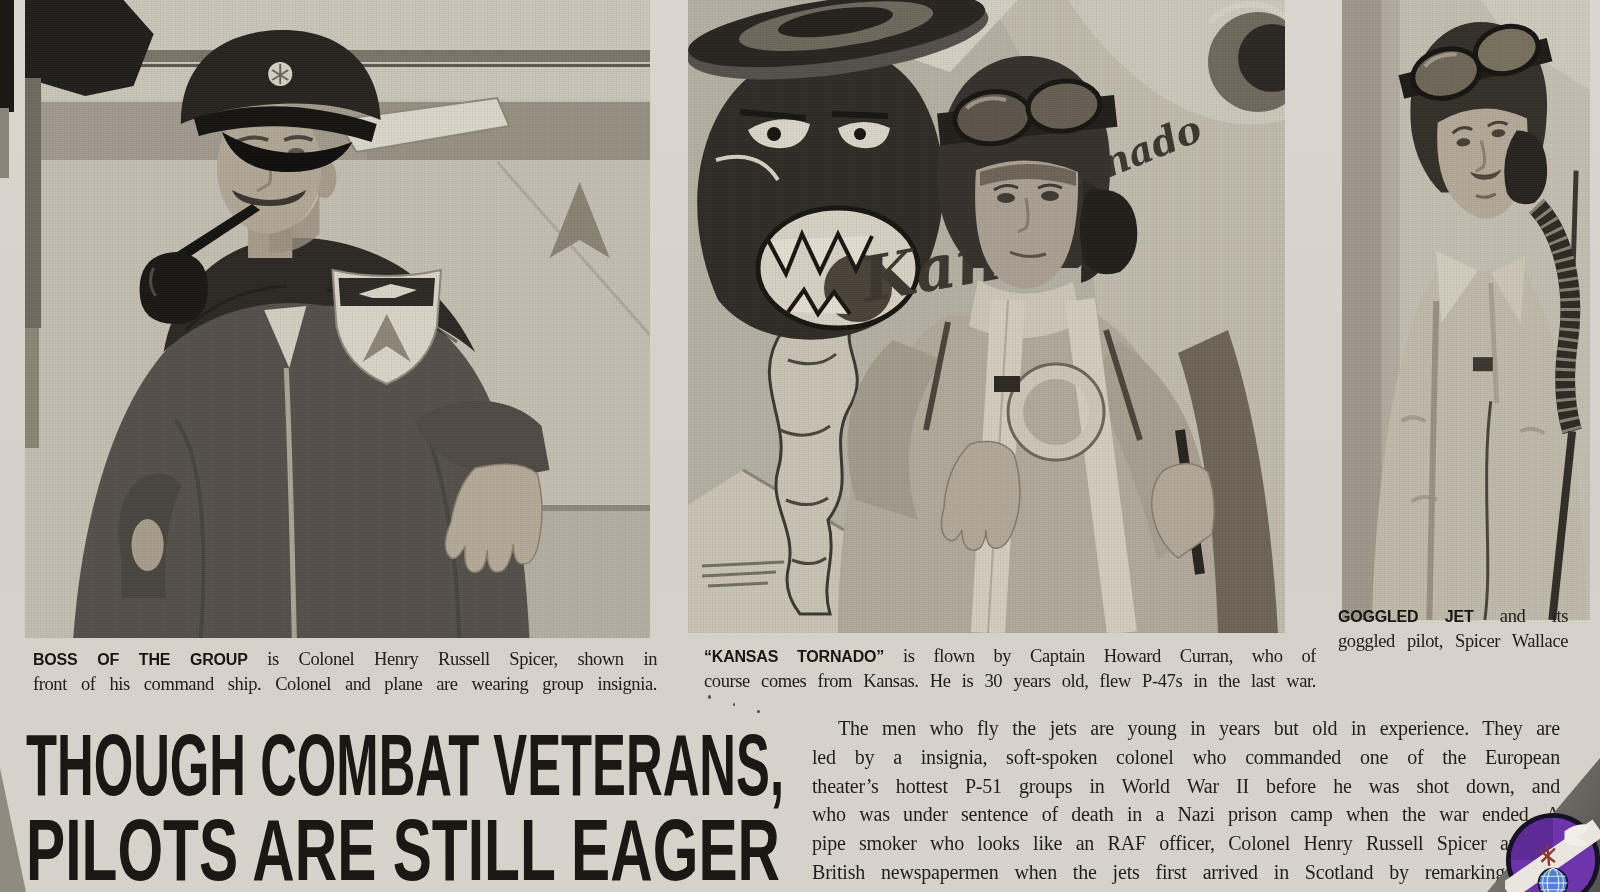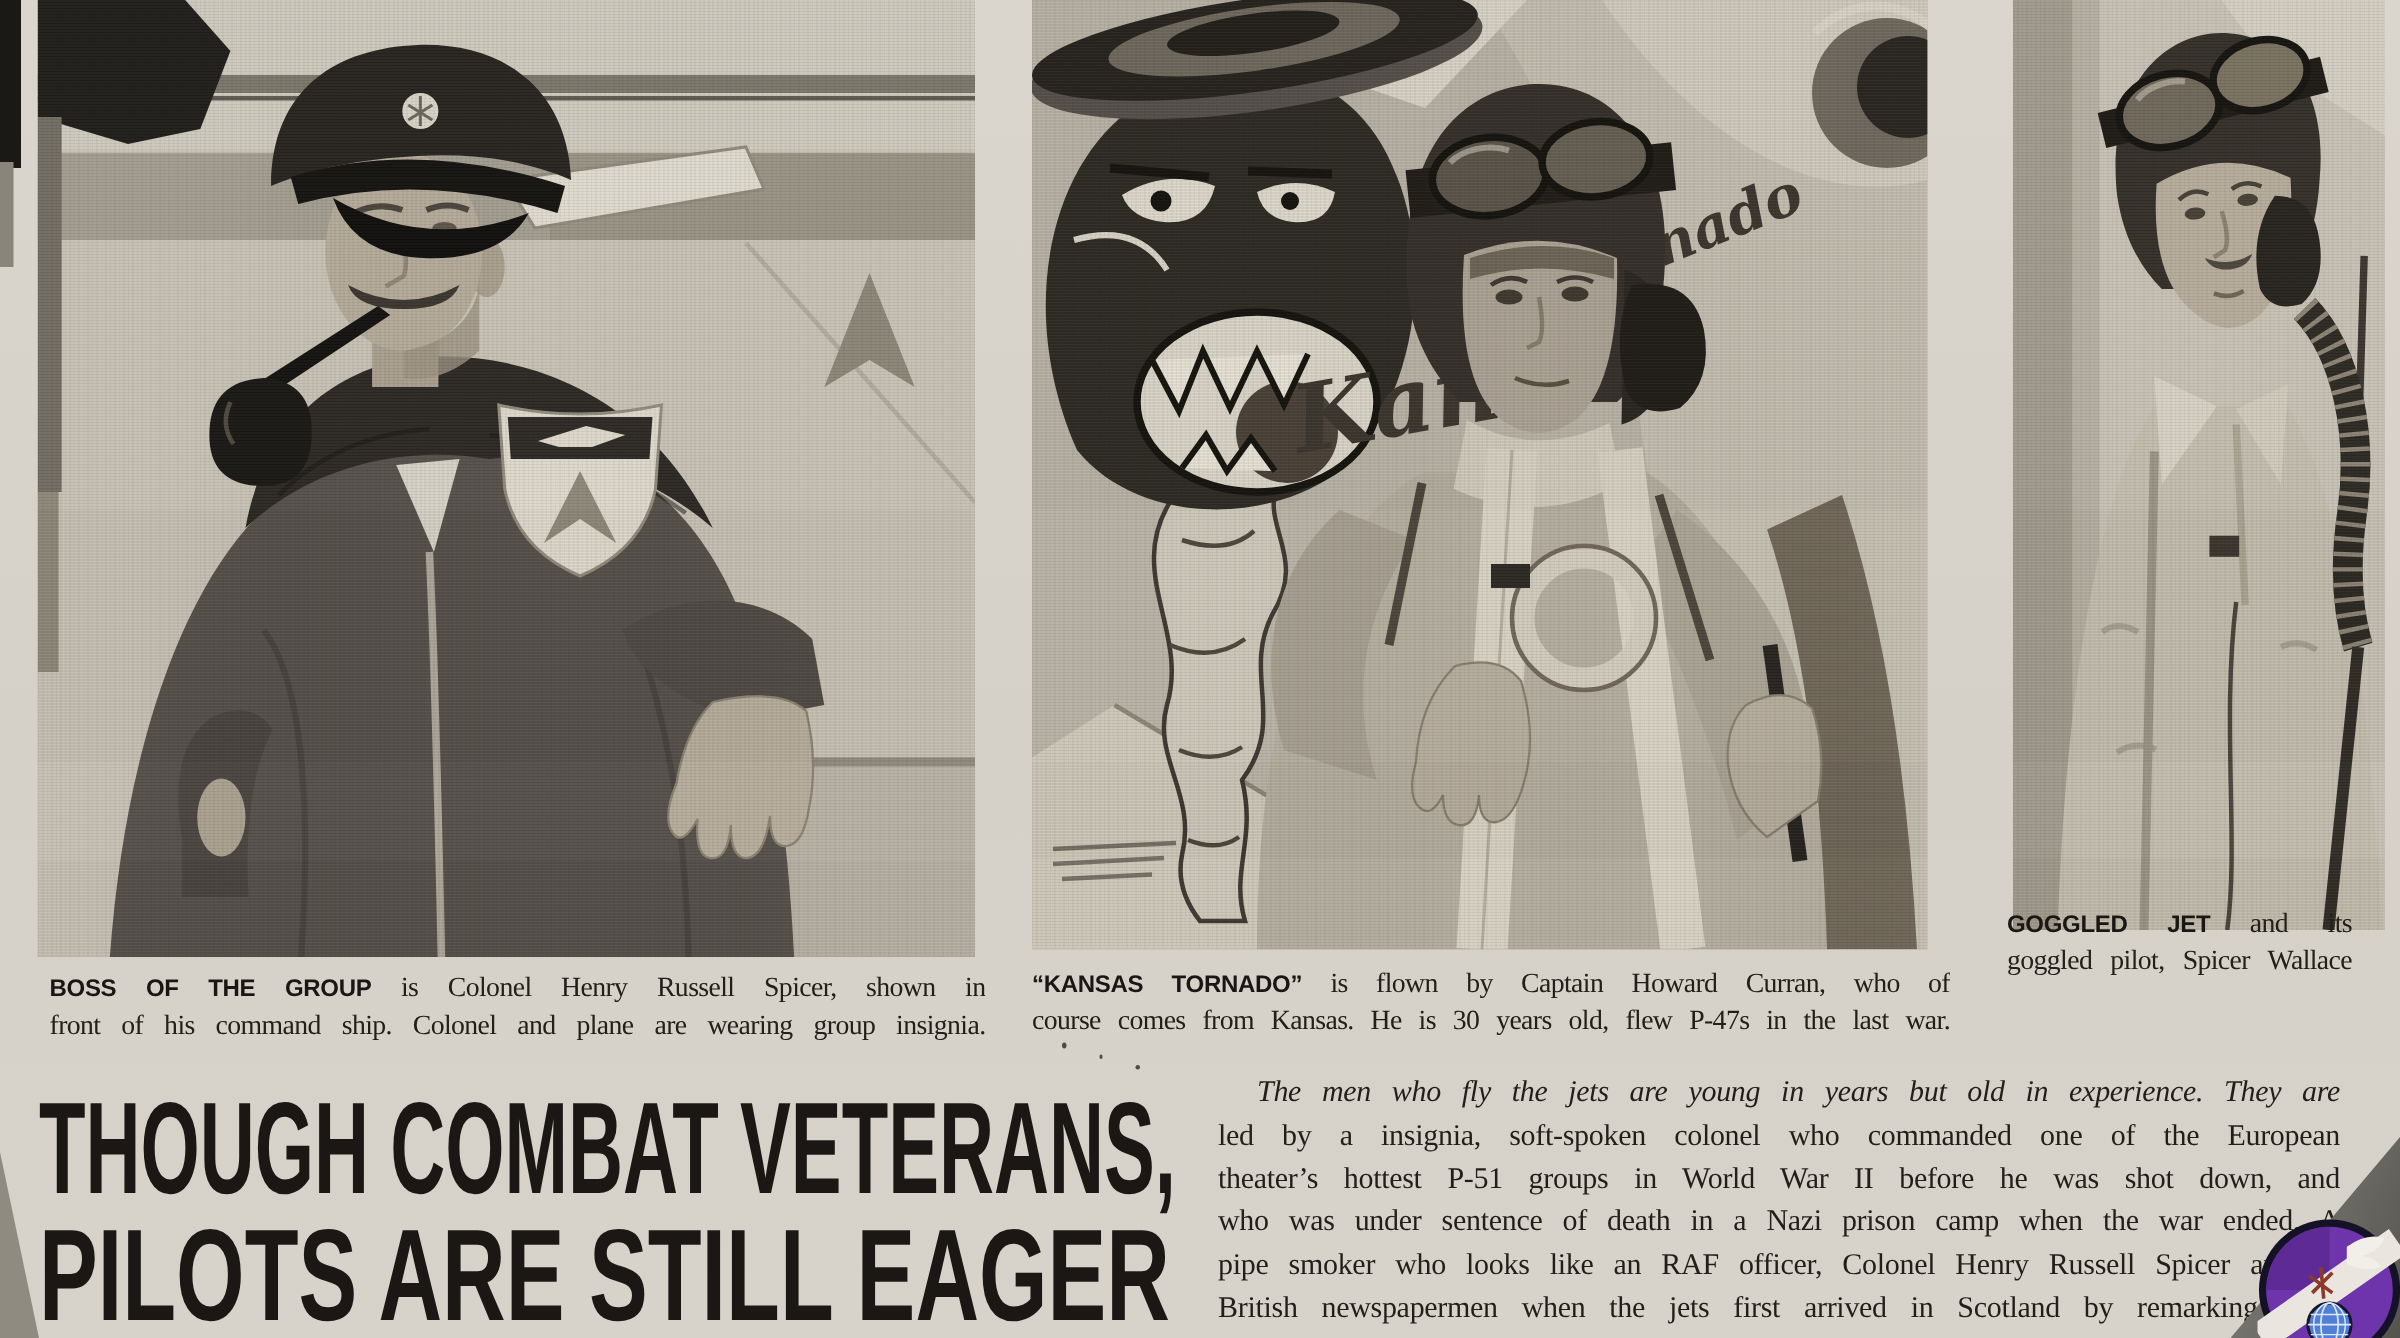--- a/index.html
+++ b/index.html
@@ -27,21 +27,21 @@
   .cap-lead{
     font-family:"Liberation Sans",sans-serif;font-weight:700;font-size:16px;
     letter-spacing:-0.2px;color:#191613;
   }
   .headline{position:absolute;left:24px;top:716px;}
   .hl-text{font-family:"Liberation Sans",sans-serif;font-weight:700;fill:#1a1714;}
   .bodycol{position:absolute;left:812px;top:714px;width:748px;}
   .body-line{
     height:28.8px;line-height:28.6px;font-size:20px;letter-spacing:-0.2px;color:#221f1b;
   }
-  .body-line.indent{padding-left:26px;font-style:italic;}
+  .body-line.indent{padding-left:26px;}
   .edge{position:absolute;}
   .speck{position:absolute;border-radius:50%;background:#4f4b45;}
   .nose-art{font-family:"DejaVu Serif",serif;font-style:italic;font-weight:bold;fill:#3b362e;}
 </style>
 </head>
 <body>
 
 <div class="stage">
 
   <div class="photo" style="left:25px;top:0;width:625px;height:638px;">
@@ -219,21 +219,21 @@
         <path d="M150,400 C140,480 152,560 144,618" stroke="#4a443a" stroke-width="3" fill="none"></path>
       </g>
     </svg>
   </div>
 
   <div class="caption" style="left:33px;top:647px;width:624px;">
     <div class="jline cap-line"><span class="cap-lead">BOSS OF THE GROUP</span><span> is Colonel Henry Russell Spicer, shown in</span></div>
     <div class="jline cap-line">front of his command ship. Colonel and plane are wearing group insignia.</div>
   </div>
 
-  <div class="caption" style="left:688px;top:644px;width:612px;">
+  <div class="caption" style="left:704px;top:644px;width:612px;">
     <div class="jline cap-line"><span class="cap-lead">“KANSAS TORNADO”</span><span> is flown by Captain Howard Curran, who of</span></div>
     <div class="jline cap-line">course comes from Kansas. He is 30 years old, flew P-47s in the last war.</div>
   </div>
 
   <div class="caption" style="left:1338px;top:604px;width:230px;">
     <div class="jline cap-line"><span class="cap-lead">GOGGLED JET</span><span> and its</span></div>
     <div class="jline cap-line">goggled pilot, Spicer Wallace</div>
   </div>
 
   <div class="headline">

